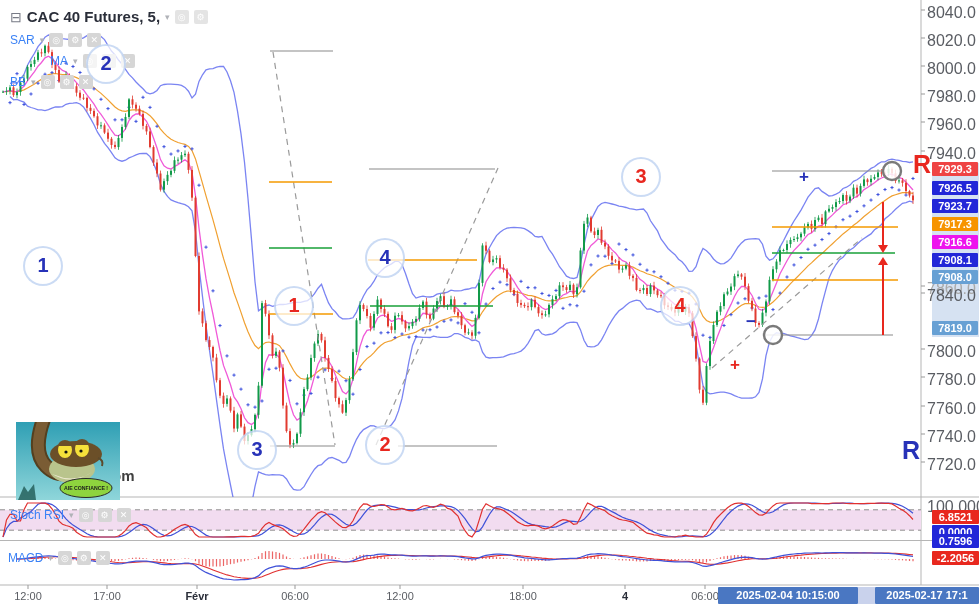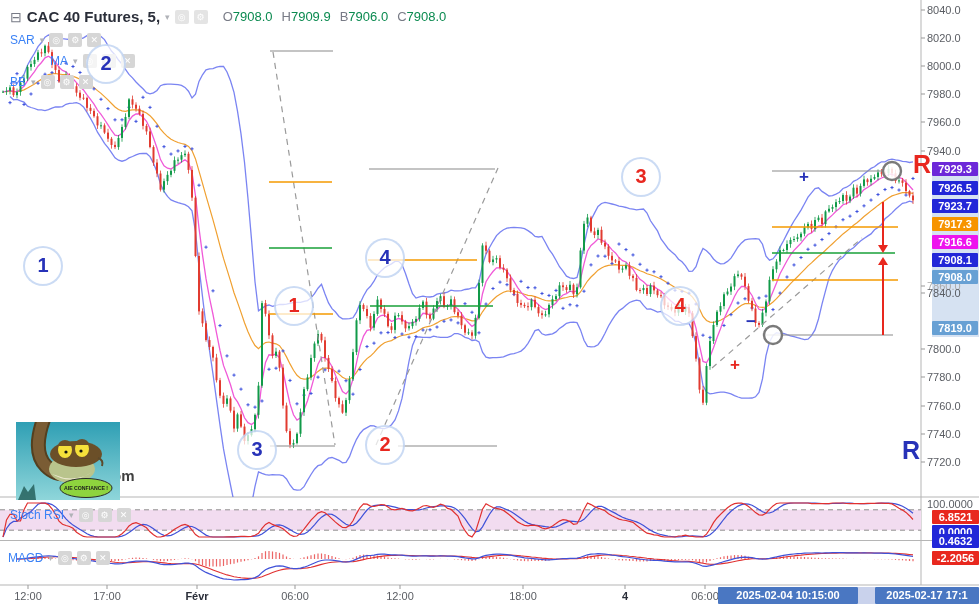--- a/index.html
+++ b/index.html
@@ -1,19 +1,19 @@
 <!DOCTYPE html>
 <html><head>
 <meta charset="utf-8">
 <style>
   html,body{margin:0;padding:0;background:#fff;}
   #screen{position:relative;width:979px;height:607px;background:#fff;overflow:hidden;
           font-family:"Liberation Sans",sans-serif;}
   .abs{position:absolute;}
-  .ticklbl{position:absolute;font-size:11px;color:#5a5d63;white-space:nowrap;}
+  .ticklbl{position:absolute;font-size:16px;color:#5a5d63;white-space:nowrap;}
   .timelbl{position:absolute;font-size:11px;color:#5a5d63;transform:translateX(-50%);top:590px;}
   .timelbl.bold{color:#2a2e39;font-weight:bold;}
   .pricelab{position:absolute;left:932px;width:46px;height:14px;line-height:14px;
             font-size:11px;font-weight:bold;color:#fff;text-align:center;border-radius:1px;}
   .panelval{position:absolute;left:932px;width:47px;height:14px;line-height:14px;
             font-size:11px;font-weight:bold;color:#fff;text-align:center;border-radius:1px;}
   .datebox{position:absolute;top:587px;height:17px;line-height:17px;text-align:center;
            background:#4a77c2;color:#fff;font-size:11px;font-weight:bold;border-radius:1px;}
   .legendrow{position:absolute;display:flex;align-items:center;gap:5px;}
   .ititle{font-size:15px;font-weight:bold;color:#2a2e39;}
@@ -1160,26 +1160,20 @@
       <line x1="625" y1="585" x2="625" y2="589" stroke="#999" stroke-width="1"></line>
       <line x1="705" y1="585" x2="705" y2="589" stroke="#999" stroke-width="1"></line>
     </svg>
 
   <div class="legendrow" style="left:10px;top:8px;">
     <span class="collapse">⊟</span>
     <span class="ititle">CAC 40 Futures, 5,</span>
     <span class="caret">▾</span>
     <span class="ibtn light">◎</span>
     <span class="ibtn light">⚙</span>
-    <span class="ohlc" id="ohlc">
-        <span><span class="k">O</span><span class="v">7908.0</span></span>
-        <span><span class="k">H</span><span class="v">7909.9</span></span>
-        <span><span class="k">B</span><span class="v">7906.0</span></span>
-        <span><span class="k">C</span><span class="v">7908.0</span></span>
-      </span>
   </div>
   <div id="indRows">
       <div class="legendrow" style="left:10px;top:33px;">
         <div class="iname" style="position: static;">SAR</div>
         <div class="caret" style="position: static;">▾</div>
         <div class="ibtn" style="position: static;">◎</div>
         <div class="ibtn" style="position: static;">⚙</div>
         <div class="ibtn" style="position: static;">✕</div>
       </div>
       <div class="legendrow" style="left:10px;top:54px;margin-left:40px;">
@@ -1220,32 +1214,32 @@
       <div class="ticklbl" style="left:927px;top:88px;">7980.0</div>
       <div class="ticklbl" style="left:927px;top:116px;">7960.0</div>
       <div class="ticklbl" style="left:927px;top:145px;">7940.0</div>
       <div class="ticklbl" style="left:927px;top:280px;color:#a9a9a9;">7860.0</div>
       <div class="ticklbl" style="left:927px;top:287px;">7840.0</div>
       <div class="ticklbl" style="left:927px;top:343px;">7800.0</div>
       <div class="ticklbl" style="left:927px;top:371px;">7780.0</div>
       <div class="ticklbl" style="left:927px;top:400px;">7760.0</div>
       <div class="ticklbl" style="left:927px;top:428px;">7740.0</div>
       <div class="ticklbl" style="left:927px;top:456px;">7720.0</div>
-      <div class="pricelab" style="top:162px;background:#6d28d9;">7929.3</div>
+      <div class="pricelab" style="top:162px;background:#ef4444;">7929.3</div>
       <div class="pricelab" style="top:181px;background:#2227d8;">7926.5</div>
       <div class="pricelab" style="top:199px;background:#2227d8;">7923.7</div>
       <div class="pricelab" style="top:217px;background:#f79400;">7917.3</div>
       <div class="pricelab" style="top:235px;background:#ee14ee;">7916.6</div>
       <div class="pricelab" style="top:253px;background:#2227d8;">7908.1</div>
       <div class="pricelab" style="top:270px;background:#67a0d4;">7908.0</div>
       <div class="pricelab" style="top:321px;background:#67a0d4;">7819.0</div>
       <div class="ticklbl" style="left:927px;top:498px;">100.0000</div>
       <div class="panelval" style="top:510px;background:#e8281e;">6.8521</div>
       <div class="panelval" style="top:525px;background:#2227d8;">0.0000</div>
-      <div class="panelval" style="top:534px;background:#2227d8;">0.4632</div>
+      <div class="panelval" style="top:534px;background:#2227d8;">0.7596</div>
       <div class="panelval" style="top:551px;background:#e8281e;">-2.2056</div>
       <div class="timelbl" style="left:28px;">12:00</div>
       <div class="timelbl" style="left:107px;">17:00</div>
       <div class="timelbl bold" style="left:197px;">Févr</div>
       <div class="timelbl" style="left:295px;">06:00</div>
       <div class="timelbl" style="left:400px;">12:00</div>
       <div class="timelbl" style="left:523px;">18:00</div>
       <div class="timelbl bold" style="left:625px;">4</div>
       <div class="timelbl" style="left:705px;">06:00</div>
     </div>

